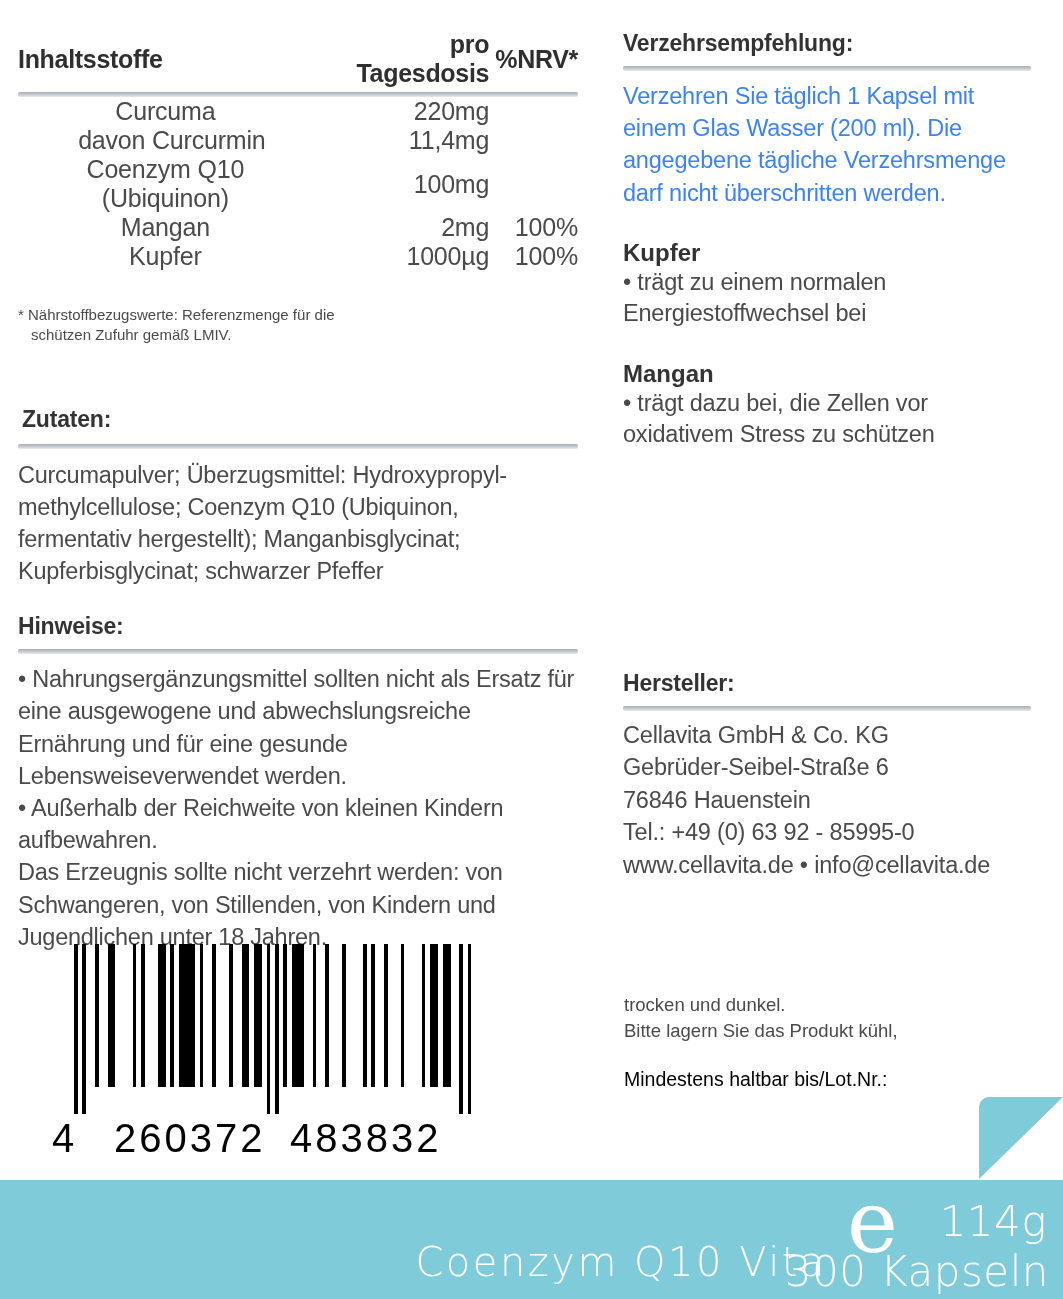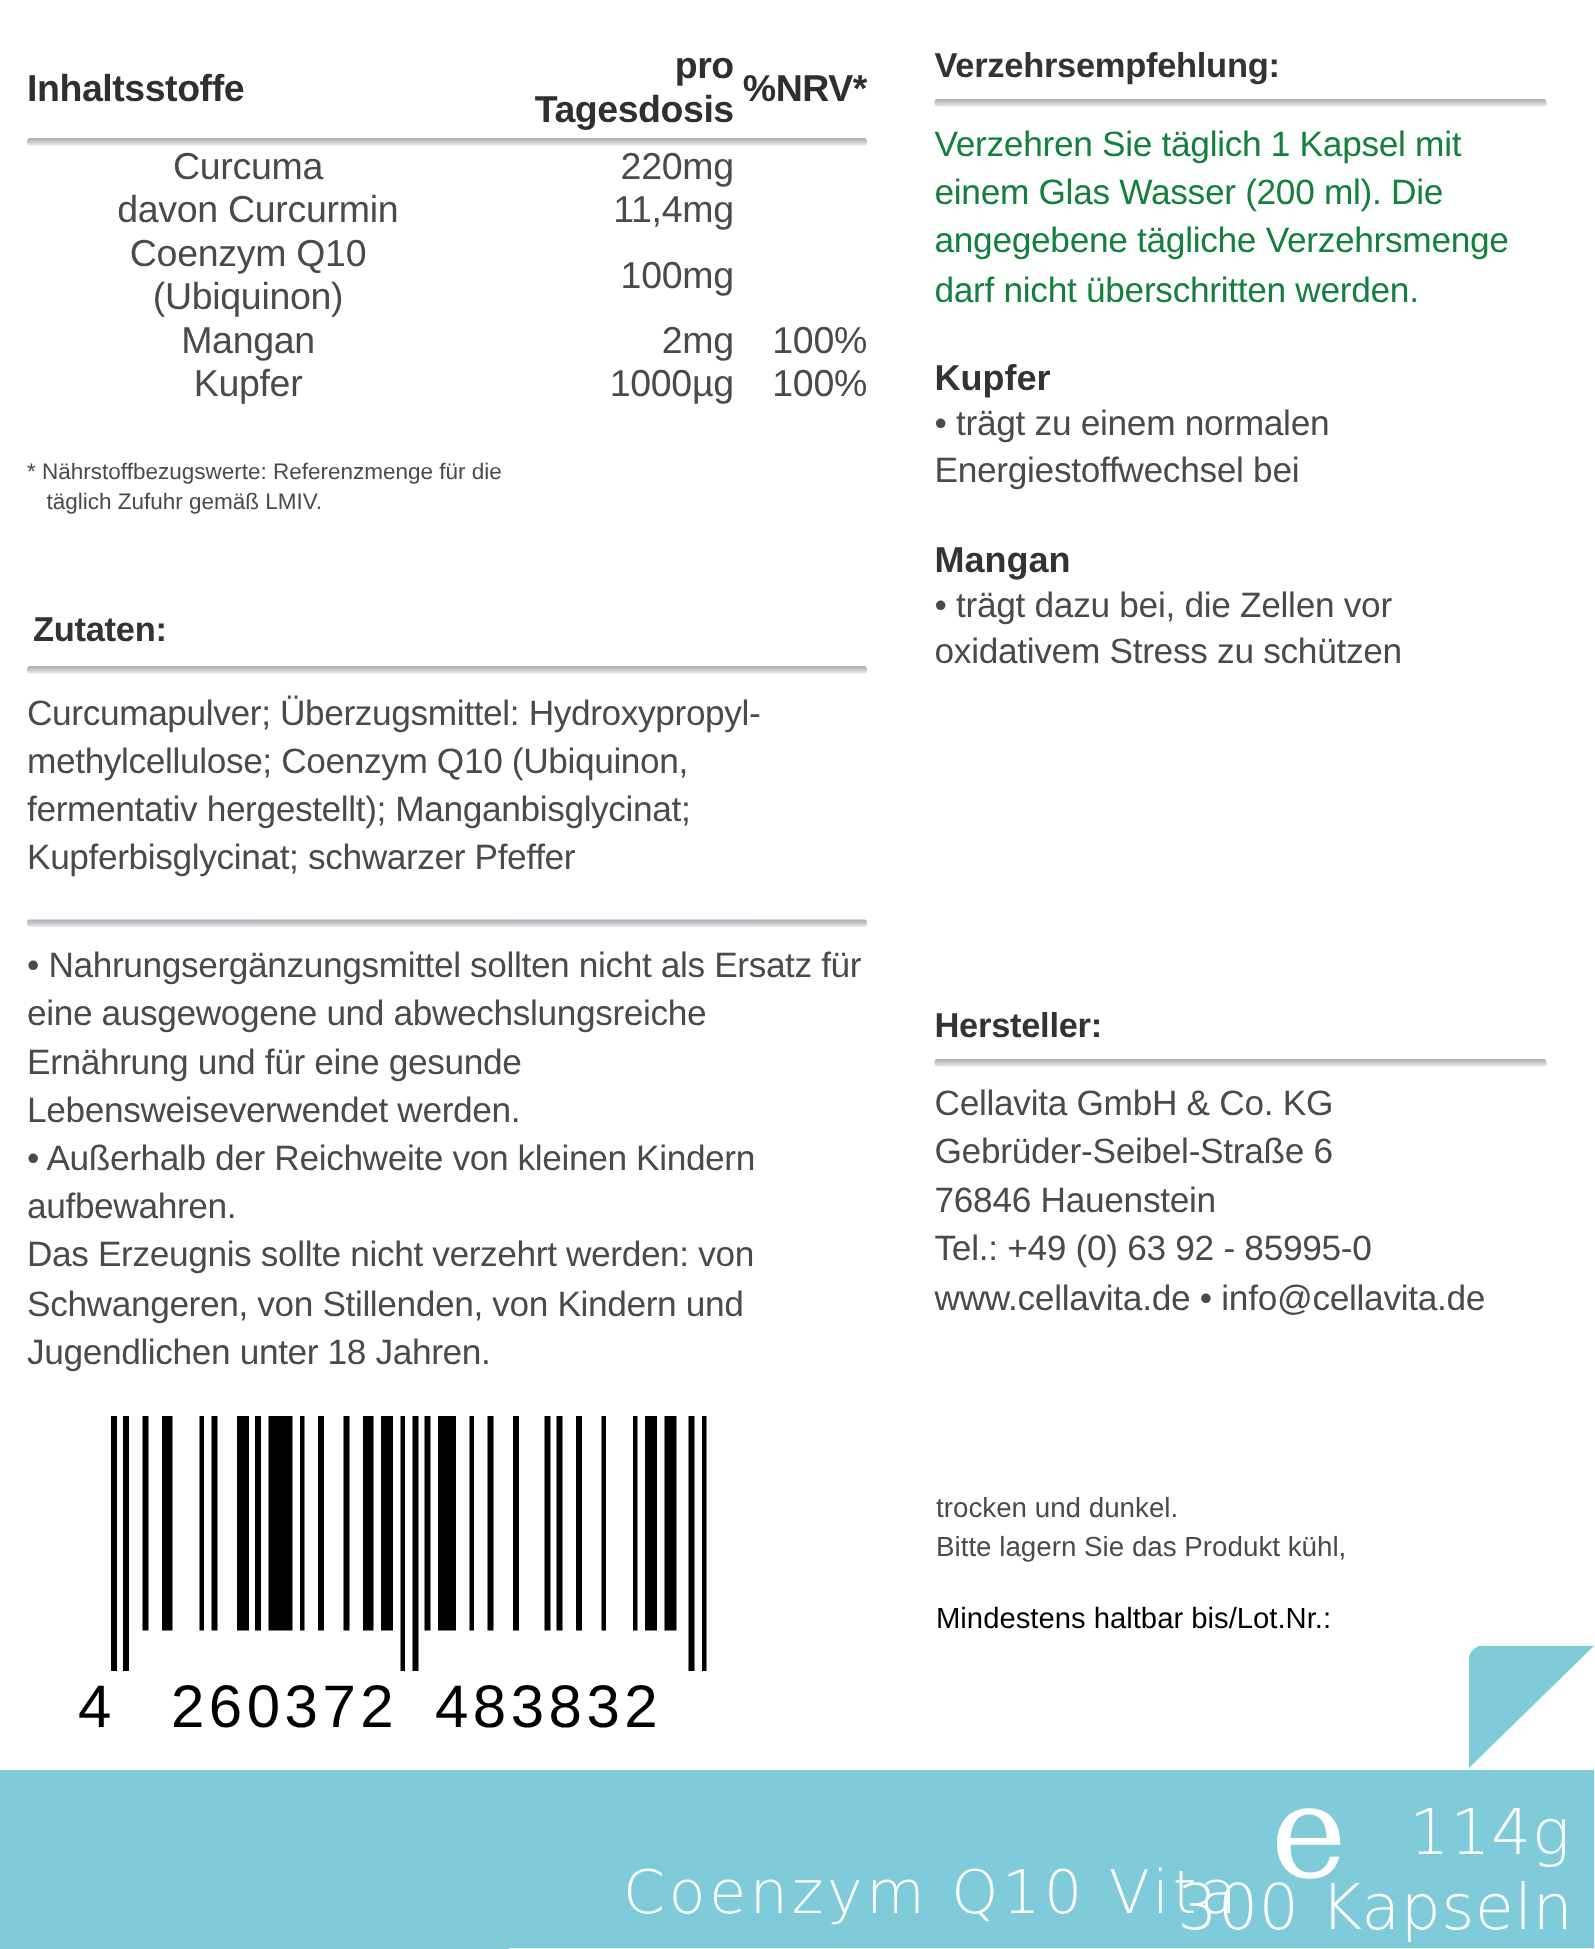--- a/index.html
+++ b/index.html
@@ -137,21 +137,21 @@
     left: 623px;
     top: 30px;
     width: 408px;
   }
   #verzehr-head { font-size: 23px; }
   #verzehr-rule { margin-top: 9px; }
   #verzehr-body {
     margin-top: 9px;
     font-size: 23.5px;
     line-height: 1.37;
-    color: #15803d;
+    color: #3b82f6;
     letter-spacing: -0.2px;
   }
 
   .claim { margin-top: 30px; }
   .claim-title {
     font-size: 24px;
     font-weight: bold;
     color: #333333;
   }
   .claim-text {
@@ -314,30 +314,31 @@
           <tr>
             <td class="c-name">Kupfer</td>
             <td class="c-dose">1000µg</td>
             <td class="c-nrv">100%</td>
           </tr>
         </tbody>
     </table>
 
     <div id="nrv-note">
       <span>* Nährstoffbezugswerte: Referenzmenge für die</span>
-      <span class="cont">täglich Zufuhr gemäß LMIV.</span>
+      <span class="cont">schützen Zufuhr gemäß LMIV.</span>
     </div>
 
     <div class="block" id="zutaten-block">
       <div class="sec-head" id="zutaten-head">Zutaten:</div>
       <div class="rule" id="zutaten-rule"></div>
       <div id="zutaten-body">Curcumapulver; Überzugsmittel: Hydroxypropyl-methylcellulose; Coenzym Q10 (Ubiquinon, fermentativ hergestellt); Manganbisglycinat; Kupferbisglycinat; schwarzer Pfeffer</div>
     </div>
 
     <div class="block" id="hinweise-block">
+      <div class="sec-head" id="hinweise-head">Hinweise:</div>
       <div class="rule" id="hinweise-rule"></div>
       <div id="hinweise-body">• Nahrungsergänzungsmittel sollten nicht als Ersatz für eine ausgewogene und abwechslungsreiche Ernährung und für eine gesunde Lebensweiseverwendet werden.<br>• Außerhalb der Reichweite von kleinen Kindern aufbewahren.<br>Das Erzeugnis sollte nicht verzehrt werden: von Schwangeren, von Stillenden, von Kindern und Jugendlichen unter 18 Jahren.</div>
     </div>
 
   </div>
 
   <div id="barcode-wrap">
     <div id="barcode-bars">
         <span style="left: 22px; width: 3.68947px; height: 170px;"></span>
         <span style="left: 30.3789px; width: 3.68947px; height: 170px;"></span>

